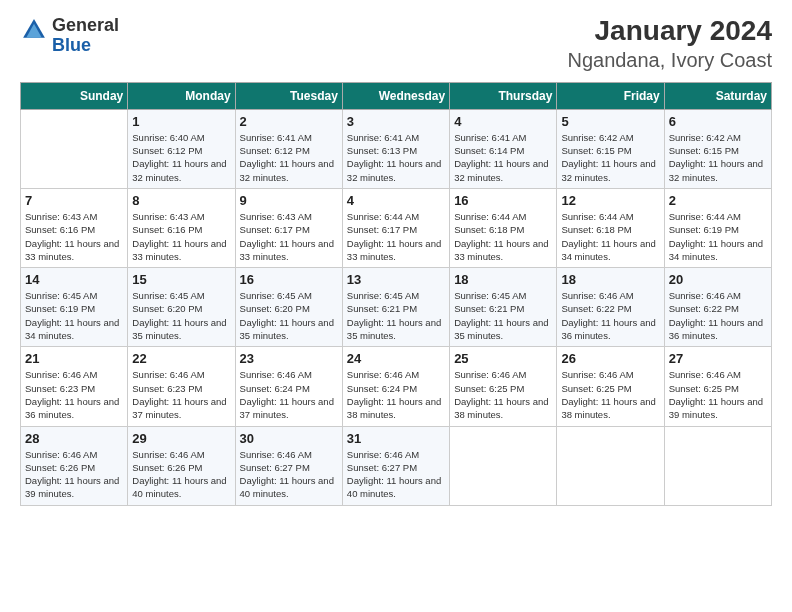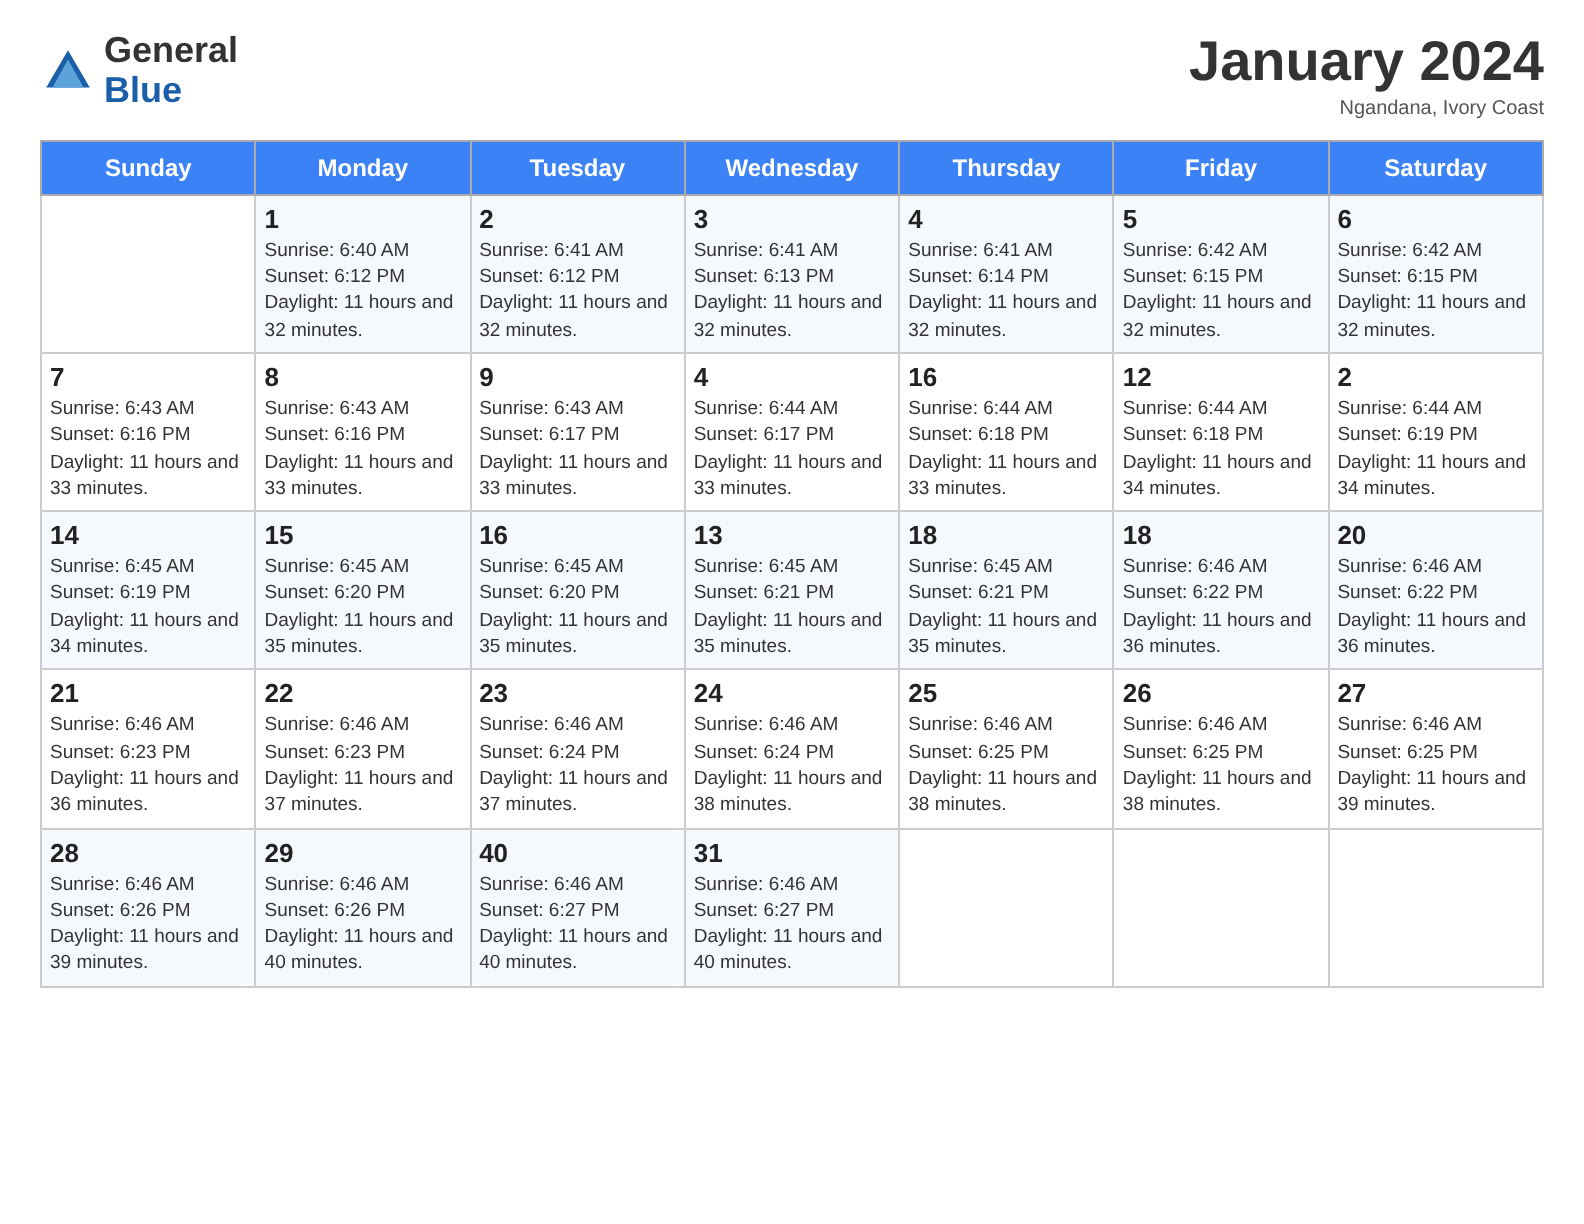--- a/index.html
+++ b/index.html
@@ -17,21 +17,21 @@
       background: #fff;
     }
     .header {
       display: flex;
       justify-content: space-between;
       align-items: flex-start;
       margin-bottom: 10px;
     }
     .logo {
       display: flex;
-      align-items: center;
+      align-items: flex-start;
       gap: 4px;
     }
     .logo-text {
       font-size: 18px;
       font-weight: bold;
       line-height: 1.1;
     }
     .logo-general { color: #333; }
     .logo-blue { color: #1a5fa8; }
     .logo-icon {
@@ -41,36 +41,36 @@
     .title-block {
       text-align: right;
     }
     .month-title {
       font-size: 28px;
       font-weight: bold;
       color: #333;
       line-height: 1.1;
     }
     .subtitle {
-      font-size: 10px;
+      font-size: 20px;
       color: #555;
       margin-top: 2px;
     }
     table {
       width: 100%;
       border-collapse: collapse;
       table-layout: fixed;
     }
     thead tr th {
-      background-color: #3b82f6;
+      background-color: #0f766e;
       color: #fff;
       font-size: 12px;
       font-weight: bold;
       padding: 6px 4px;
-      text-align: center;
+      text-align: right;
       border: 1px solid #aaa;
     }
     tbody tr td {
       vertical-align: top;
       border: 1px solid #ccc;
       padding: 4px 4px 4px 4px;
       font-size: 10px;
       color: #333;
       height: 78px;
       background: #fff;
@@ -252,21 +252,21 @@
         <tr>
           <td>
             <span class="day-number">28</span>
             <div class="day-info">Sunrise: 6:46 AM<br>Sunset: 6:26 PM<br>Daylight: 11 hours and 39 minutes.</div>
           </td>
           <td>
             <span class="day-number">29</span>
             <div class="day-info">Sunrise: 6:46 AM<br>Sunset: 6:26 PM<br>Daylight: 11 hours and 40 minutes.</div>
           </td>
           <td>
-            <span class="day-number">40</span>
+            <span class="day-number">30</span>
             <div class="day-info">Sunrise: 6:46 AM<br>Sunset: 6:27 PM<br>Daylight: 11 hours and 40 minutes.</div>
           </td>
           <td>
             <span class="day-number">31</span>
             <div class="day-info">Sunrise: 6:46 AM<br>Sunset: 6:27 PM<br>Daylight: 11 hours and 40 minutes.</div>
           </td>
           <td class="empty-cell"></td>
           <td class="empty-cell"></td>
           <td class="empty-cell"></td>
         </tr>

